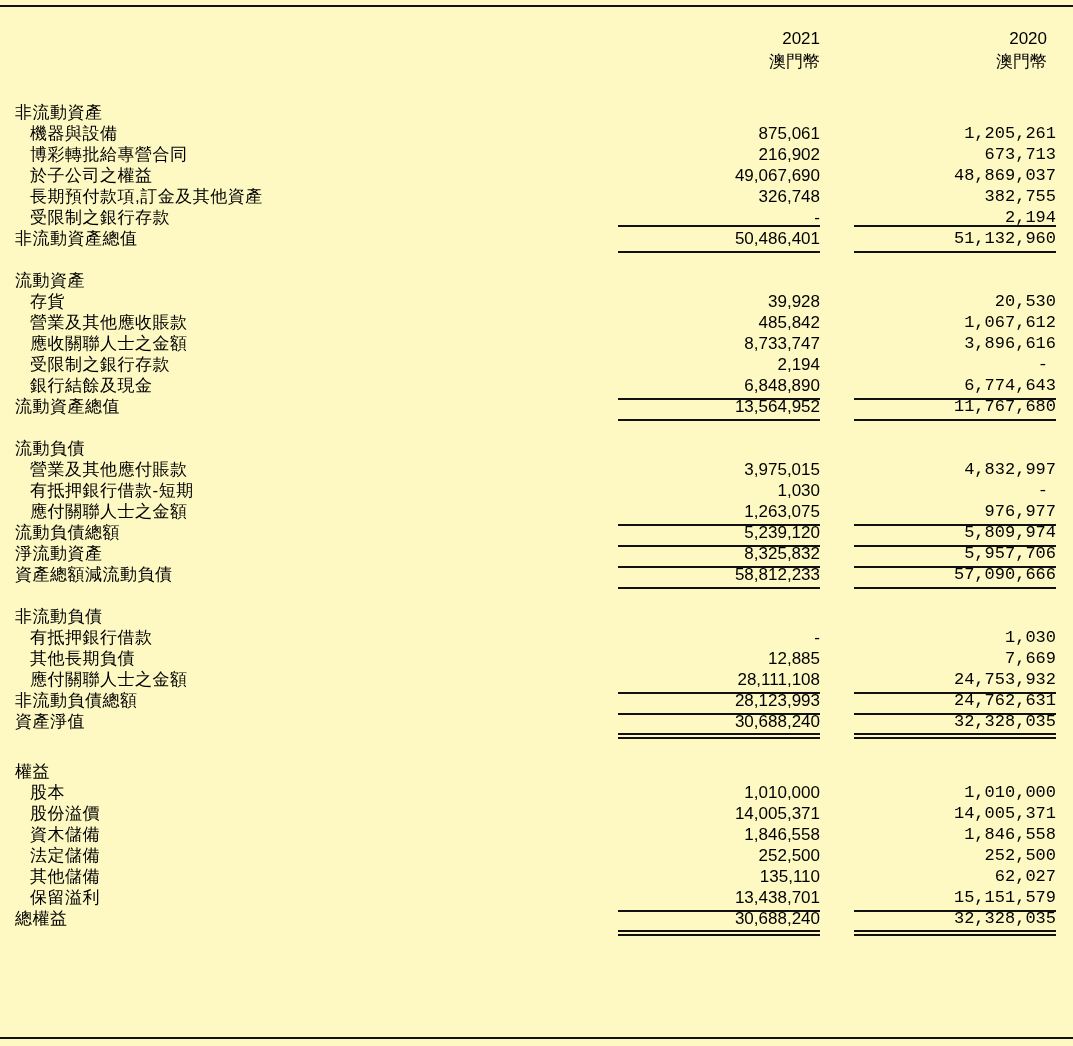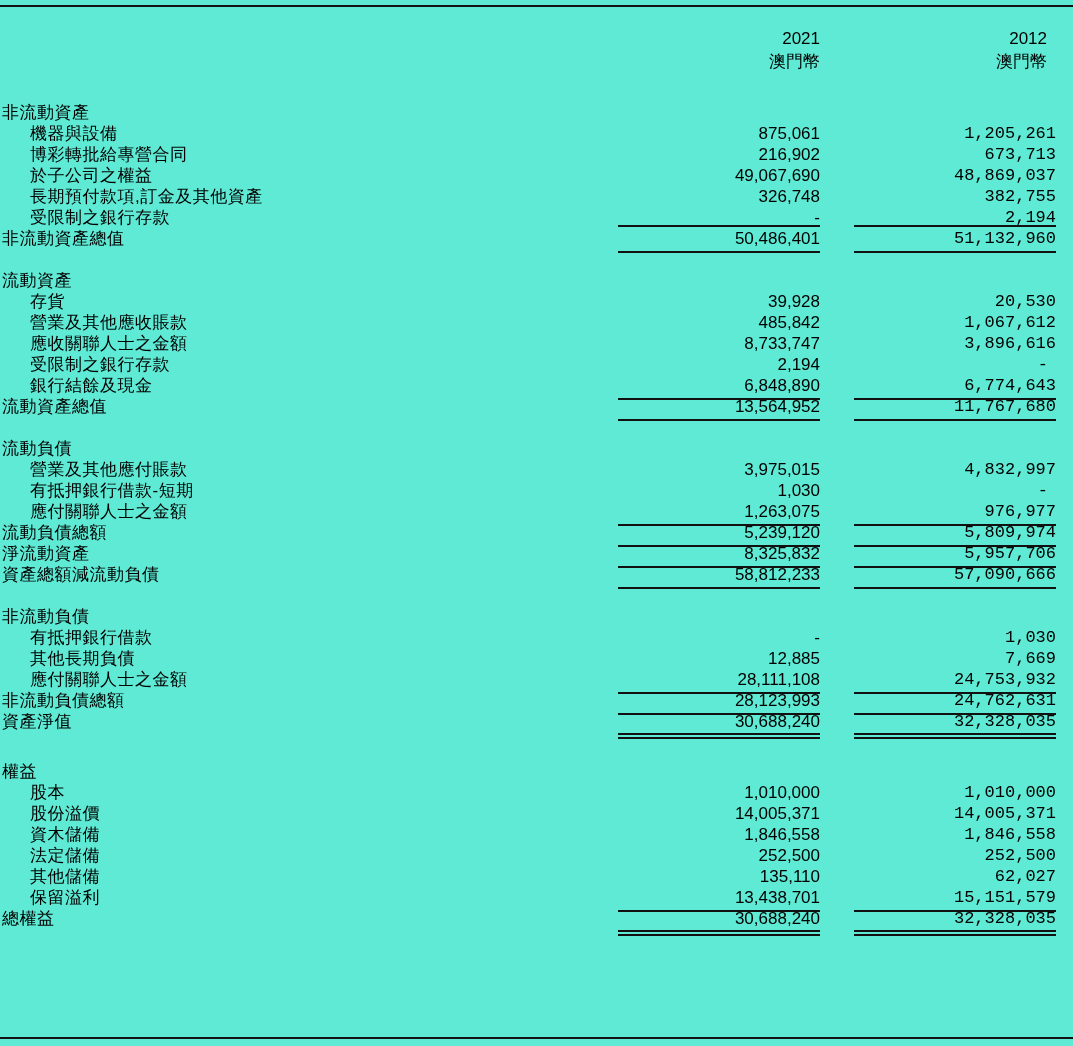--- a/index.html
+++ b/index.html
@@ -8,21 +8,21 @@
     background: #ffffff;
   }
   body {
     font-family: "Liberation Sans", "DejaVu Sans", sans-serif;
     color: #000000;
   }
   #page {
     position: relative;
     width: 1073px;
     height: 1046px;
-    background: #5eead4;
+    background: #fef9c3;
     overflow: hidden;
   }
 
   
   .page-rule {
     position: absolute;
     left: 0;
     width: 1073px;
     height: 0;
     border-top: 2px solid #121212;
@@ -48,21 +48,21 @@
     vertical-align: bottom;
     font-size: 17px;
     line-height: 21px;
     height: 21px;
     white-space: nowrap;
   }
 
   
   td.label {
     text-align: left;
-    padding-left: 2px;
+    padding-left: 15px;
     letter-spacing: 0.5px;
   }
   td.label.indent { padding-left: 30px; margin-left: 32px; }
 
   
   td.val {
     text-align: right;
     font-variant-numeric: tabular-nums;
   }
   td.val.v1 { padding-right: 253px; }
@@ -131,21 +131,21 @@
           <td></td>
           <td></td>
       </tr>
 
       <tr>
         <td class="label"></td>
         <td class="hdr v1">
           <span class="num">2021</span>
         </td>
         <td class="hdr v2">
-          <span class="num">2012</span>
+          <span class="num">2020</span>
         </td>
       </tr>
       <tr>
         <td class="label"></td>
         <td class="hdr v1">
           <span class="num">澳門幣</span>
         </td>
         <td class="hdr v2">
           <span class="num">澳門幣</span>
         </td>

